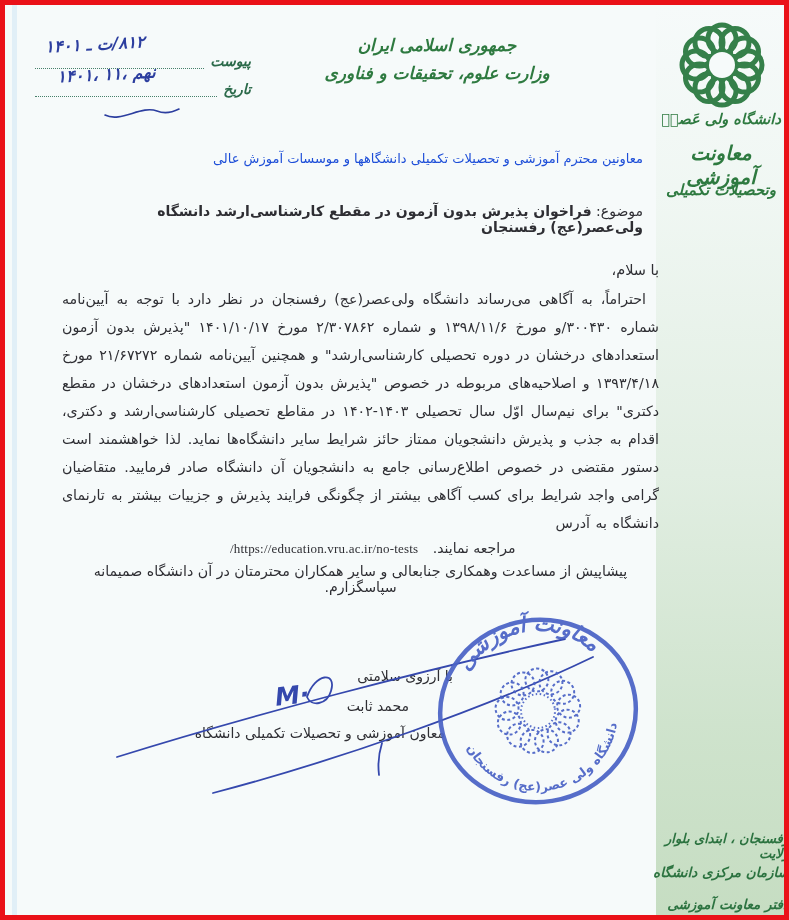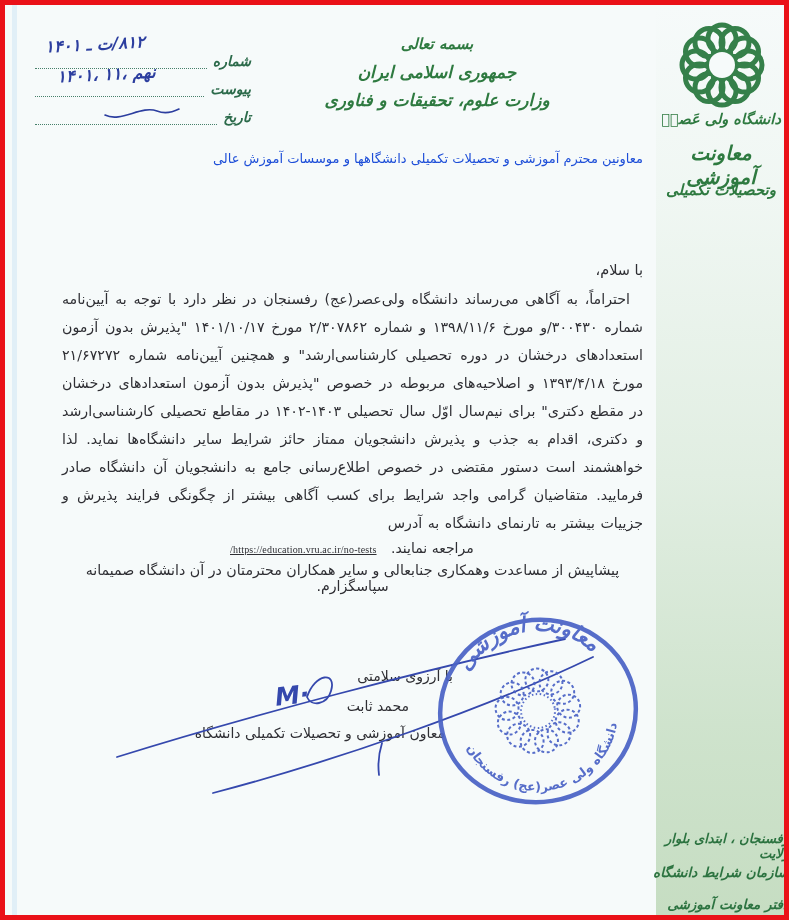--- a/index.html
+++ b/index.html
@@ -36,27 +36,27 @@
   .hand{position:absolute; color:#2c3e9f; font-size:16.5px; font-weight:600; direction:rtl;
     white-space:nowrap; transform:rotate(-3deg); font-style:italic;}
   .hand-number{left:40px; top:30px;}
   .hand-date{left:52px; top:60px;}
   .squiggle{position:absolute; left:96px; top:96px;}
   
   .recipient{position:absolute; right:141px; top:146px; direction:rtl; font-size:13px;
     white-space:nowrap; color:#1d4ed8;}
   .subject{position:absolute; right:141px; left:60px; top:198px; direction:rtl; font-size:14px;}
   .subject b{font-weight:bold;}
-  .body-block{position:absolute; right:141px; left:57px; top:257px; direction:rtl;}
+  .body-block{position:absolute; right:125px; left:57px; top:257px; direction:rtl;}
   .salutation{font-size:14.5px;}
   .para{margin:7px 0 0 0; font-size:14.2px; line-height:28px; text-align:justify;
     text-indent:13px; word-spacing:1px;}
   .url-line{direction:ltr; text-align:left; padding-left:168px; margin-top:3px; font-size:14px;}
-  .url{text-decoration:underline; font-family:"Liberation Serif","DejaVu Serif",serif;
-    font-size:10px; letter-spacing:.2px;}
+  .url{font-family:"Liberation Serif","DejaVu Serif",serif;
+    font-size:13px; letter-spacing:.2px;}
   .url-suffix{margin-left:10px; direction:rtl; unicode-bidi:embed;}
   .closing{margin-top:6px; font-size:14.2px;text-align:center;}
   
   .sig-wish{position:absolute; right:331px; top:663px; direction:rtl; font-size:14px;}
   .sig-name{position:absolute; right:375px; top:693px; direction:rtl; font-size:14px;}
   .sig-title{position:absolute; right:339px; top:720px; direction:rtl; font-size:14px;}
   .sig-scribble{position:absolute; left:270px; top:676px; color:#3548ad; font-size:25px;
     font-weight:bold; font-style:italic; transform:rotate(-6deg);}
   .sig-strokes{position:absolute; left:90px; top:600px; pointer-events:none;}
   .stamp{position:absolute; left:420px; top:606px; opacity:.93;}
@@ -94,46 +94,45 @@
         </g>
       </g>
       <circle cx="45" cy="44" r="13" fill="#f6fafa" stroke="none"></circle>
     </svg>
   </div>
   <div class="lh-line lh-univ">دانشگاه ولی عَصرؑ</div>
   <div class="lh-line lh-dep1">معاونت آموزشی</div>
   <div class="lh-line lh-dep2">وتحصیلات تکمیلی</div>
 
   <div class="head">
-    <div class="h1">بسمه تعالی</div>
     <div class="h2">جمهوری اسلامی ایران</div>
     <div class="h3">وزارت علوم، تحقیقات و فناوری</div>
   </div>
 
   <div class="meta">
-    <div class="meta-row">
-      <span class="meta-label">شماره</span>
-      <span class="meta-line"></span>
-    </div>
     <div class="meta-row">
       <span class="meta-label">پیوست</span>
       <span class="meta-line"></span>
     </div>
     <div class="meta-row">
       <span class="meta-label">تاریخ</span>
       <span class="meta-line"></span>
     </div>
   </div>
   <div class="hand hand-number">۸۱۲/ت ـ ۱۴۰۱</div>
   <div class="hand hand-date">نهم ،۱۱ ،۱۴۰۱</div>
   <svg class="squiggle" width="80" height="22" viewBox="0 0 80 22">
     <path d="M 4 14 C 20 22, 40 4, 56 10 C 66 14, 74 10, 78 8" fill="none" stroke="#2c3e9f" stroke-width="1.6" stroke-linecap="round"></path>
   </svg>
 
   <div class="recipient">معاونین محترم آموزشی و تحصیلات تکمیلی دانشگاهها و موسسات آموزش عالی</div>
+  <div class="subject">
+    <span>موضوع:</span>
+    <b>فراخوان پذیرش بدون آزمون در مقطع کارشناسی‌ارشد دانشگاه ولی‌عصر(عج) رفسنجان</b>
+  </div>
 
   <div class="body-block">
     <div class="salutation">با سلام،</div>
     <p class="para">احتراماً، به آگاهی می‌رساند دانشگاه ولی‌عصر(عج) رفسنجان در نظر دارد با توجه به آیین‌نامه شماره ۳۰۰۴۳۰/و مورخ ۱۳۹۸/۱۱/۶ و شماره ۲/۳۰۷۸۶۲ مورخ ۱۴۰۱/۱۰/۱۷ "پذیرش بدون آزمون استعدادهای درخشان در دوره تحصیلی کارشناسی‌ارشد" و همچنین آیین‌نامه شماره ۲۱/۶۷۲۷۲ مورخ ۱۳۹۳/۴/۱۸ و اصلاحیه‌های مربوطه در خصوص "پذیرش بدون آزمون استعدادهای درخشان در مقطع دکتری" برای نیم‌سال اوّل سال تحصیلی ۱۴۰۳-۱۴۰۲ در مقاطع تحصیلی کارشناسی‌ارشد و دکتری، اقدام به جذب و پذیرش دانشجویان ممتاز حائز شرایط سایر دانشگاه‌ها نماید. لذا خواهشمند است دستور مقتضی در خصوص اطلاع‌رسانی جامع به دانشجویان آن دانشگاه صادر فرمایید. متقاضیان گرامی واجد شرایط برای کسب آگاهی بیشتر از چگونگی فرایند پذیرش و جزییات بیشتر به تارنمای دانشگاه به آدرس</p>
     <div class="url-line">
       <span class="url">/https://education.vru.ac.ir/no-tests</span>
       <span class="url-suffix">مراجعه نمایند.</span>
     </div>
     <div class="closing">پیشاپیش از مساعدت وهمکاری جنابعالی و سایر همکاران محترمتان در آن دانشگاه صمیمانه سپاسگزارم.</div>
   </div>
@@ -178,16 +177,16 @@
       <text fill="#4a63c6" stroke="none" font-weight="bold" font-size="21" font-style="italic" font-family="DejaVu Sans, sans-serif">
         <textPath href="#stamp-top-arc" startOffset="50%" text-anchor="middle">معاونت آموزشی</textPath>
       </text>
       <text fill="#4a63c6" stroke="none" font-weight="600" font-size="12.5" font-family="DejaVu Sans, sans-serif">
         <textPath href="#stamp-bottom-arc" startOffset="50%" text-anchor="middle">دانشگاه ولی عصر(عج) رفسنجان</textPath>
       </text>
     </g>
   </svg>
 
   <div class="footer f1">رفسنجان ، ابتدای بلوار ولایت</div>
-  <div class="footer f2">سازمان شرایط دانشگاه</div>
+  <div class="footer f2">سازمان مرکزی دانشگاه</div>
   <div class="footer f3">دفتر معاونت آموزشی</div>
 
 </div>
 
 </body></html>

